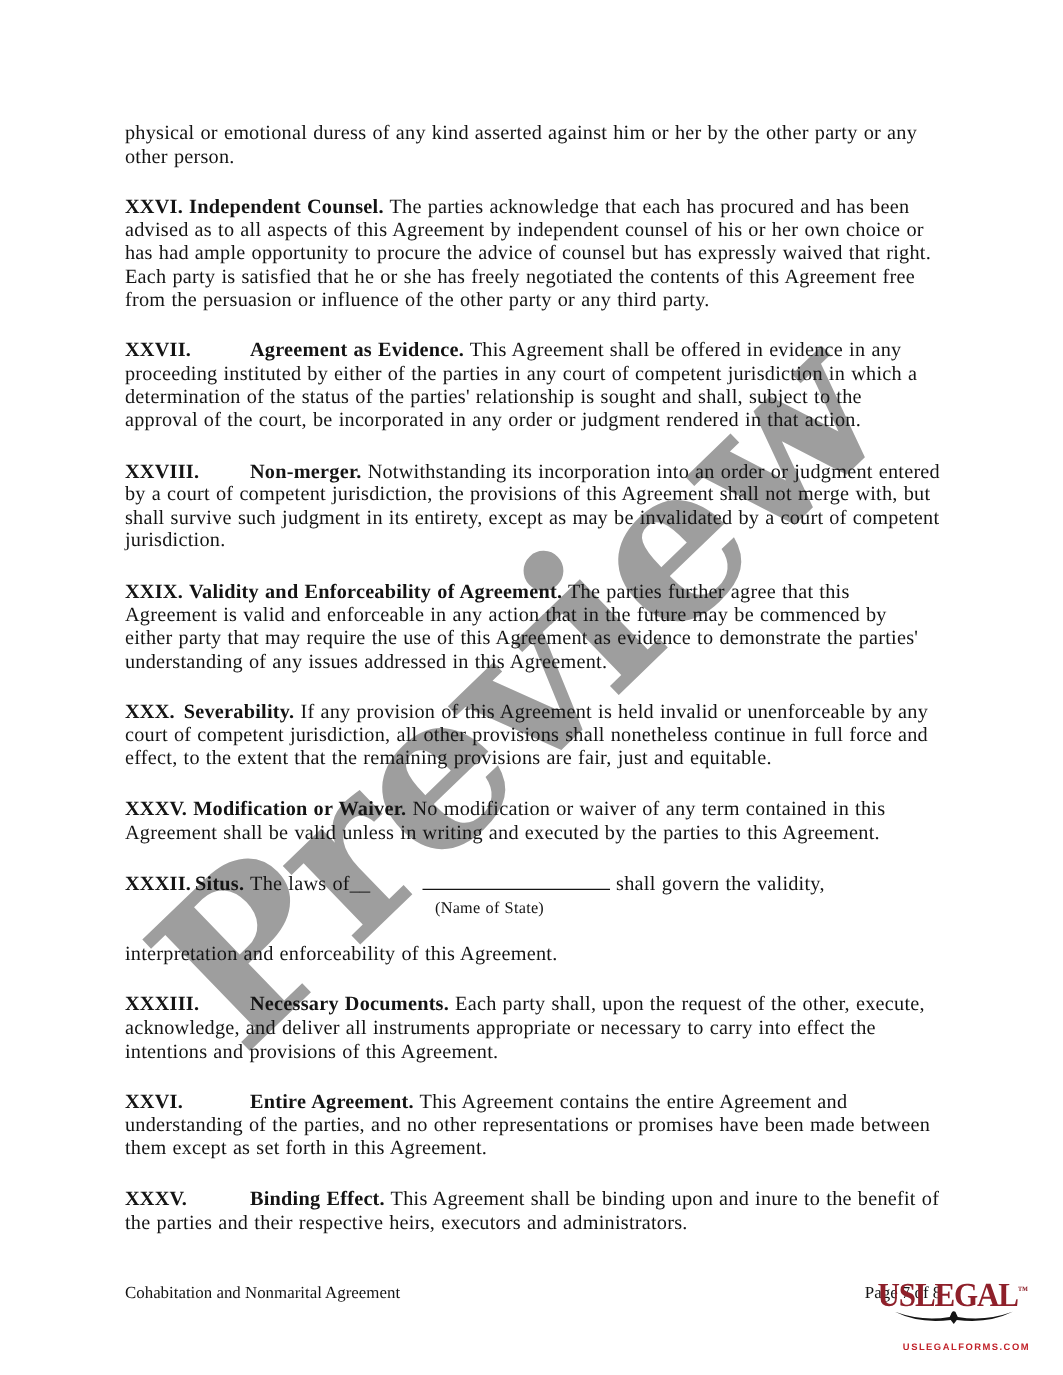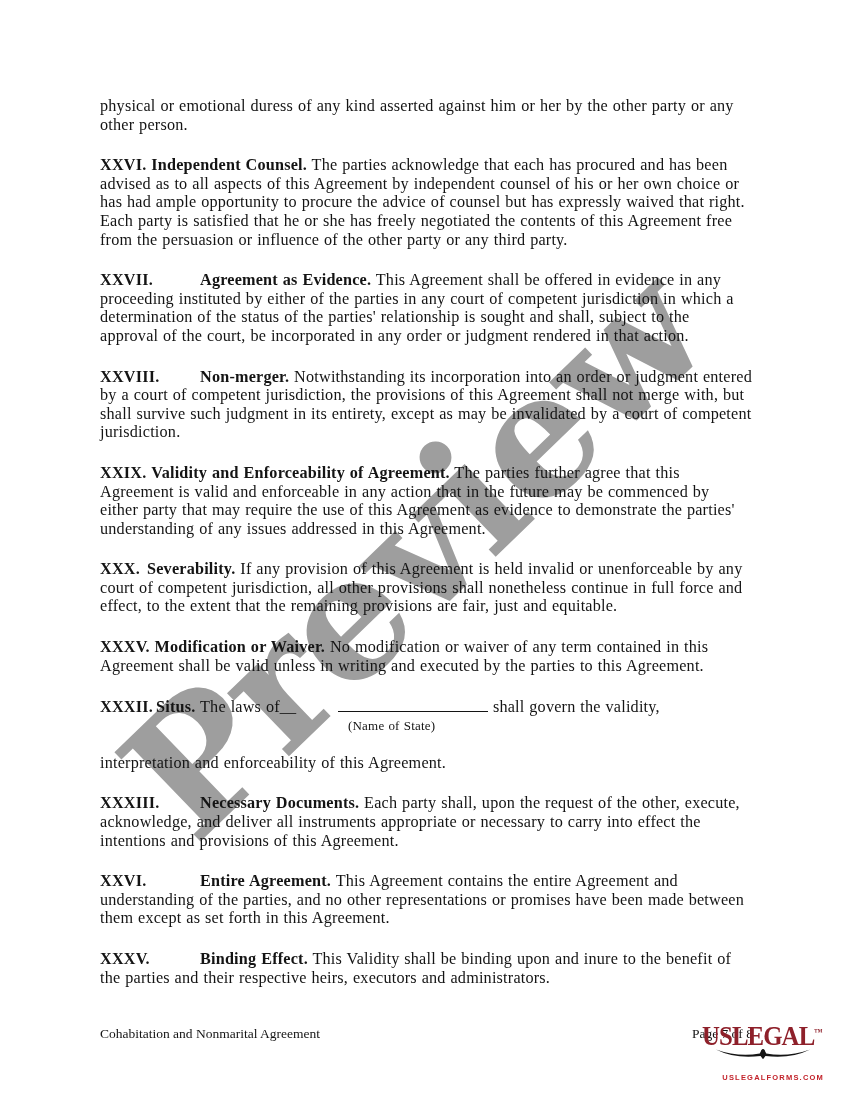--- a/index.html
+++ b/index.html
@@ -128,21 +128,21 @@
 
     <div class="para situs">
       <div><span class="num situs-gap">XXXII.</span><span class="ptitle">Situs.</span> <span>The laws of</span><span class="blank-short">__</span><span class="blank-spacer"></span><span class="blank-long"></span> <span>shall govern the validity,</span></div>
       <div class="situs-caption">(Name of State)</div>
       <div class="situs-cont">interpretation and enforceability of this Agreement.</div>
     </div>
 
     <div id="sections-b">
         <div class="para"><span class="num tab">XXXIII.</span><span class="ptitle">Necessary Documents.</span><span> Each party shall, upon the request of the other, execute, acknowledge, and deliver all instruments appropriate or necessary to carry into effect the intentions and provisions of this Agreement.</span></div>
         <div class="para"><span class="num tab">XXVI.</span><span class="ptitle">Entire Agreement.</span><span> This Agreement contains the entire Agreement and understanding of the parties, and no other representations or promises have been made between them except as set forth in this Agreement.</span></div>
-        <div class="para"><span class="num tab">XXXV.</span><span class="ptitle">Binding Effect.</span><span> This Validity shall be binding upon and inure to the benefit of the parties and their respective heirs, executors and administrators.</span></div>
+        <div class="para"><span class="num tab">XXXV.</span><span class="ptitle">Binding Effect.</span><span> This Agreement shall be binding upon and inure to the benefit of the parties and their respective heirs, executors and administrators.</span></div>
       </div>
 
   </div>
 
   <div class="footer-left">Cohabitation and Nonmarital Agreement</div>
   <div class="footer-page">Page 7 of 8</div>
 
   <div class="logo">
     <div class="logo-word"><span>USLEGAL</span><sup>™</sup></div>
     <svg class="eagle" viewBox="0 0 120 16" xmlns="http://www.w3.org/2000/svg">

